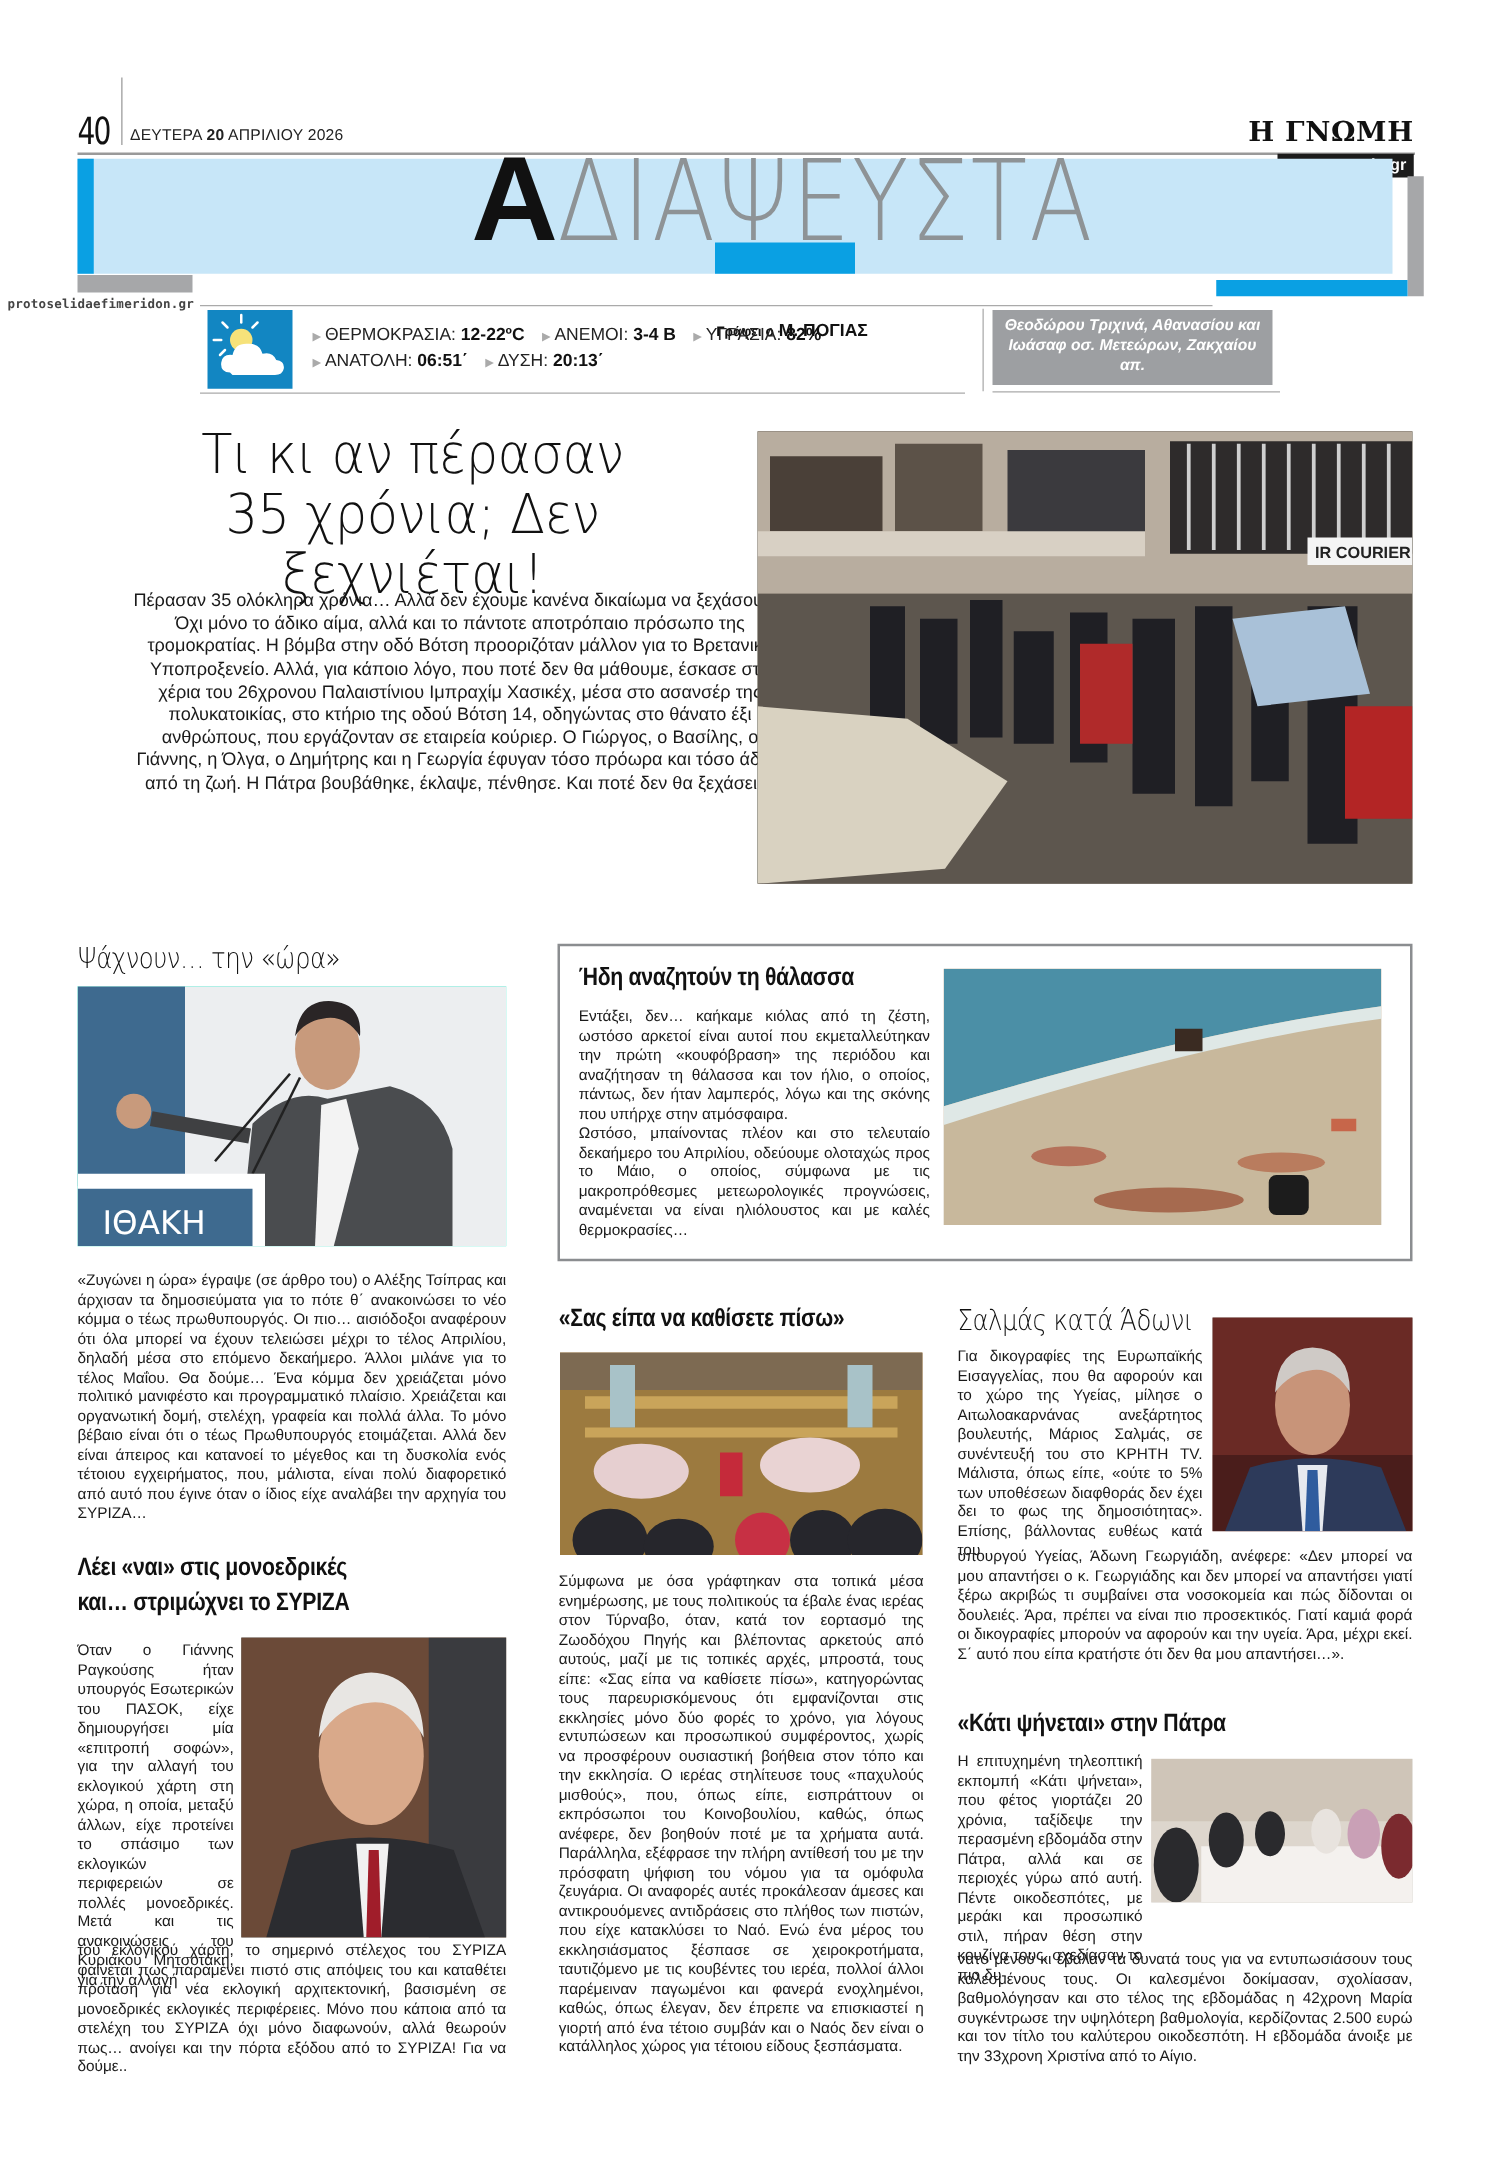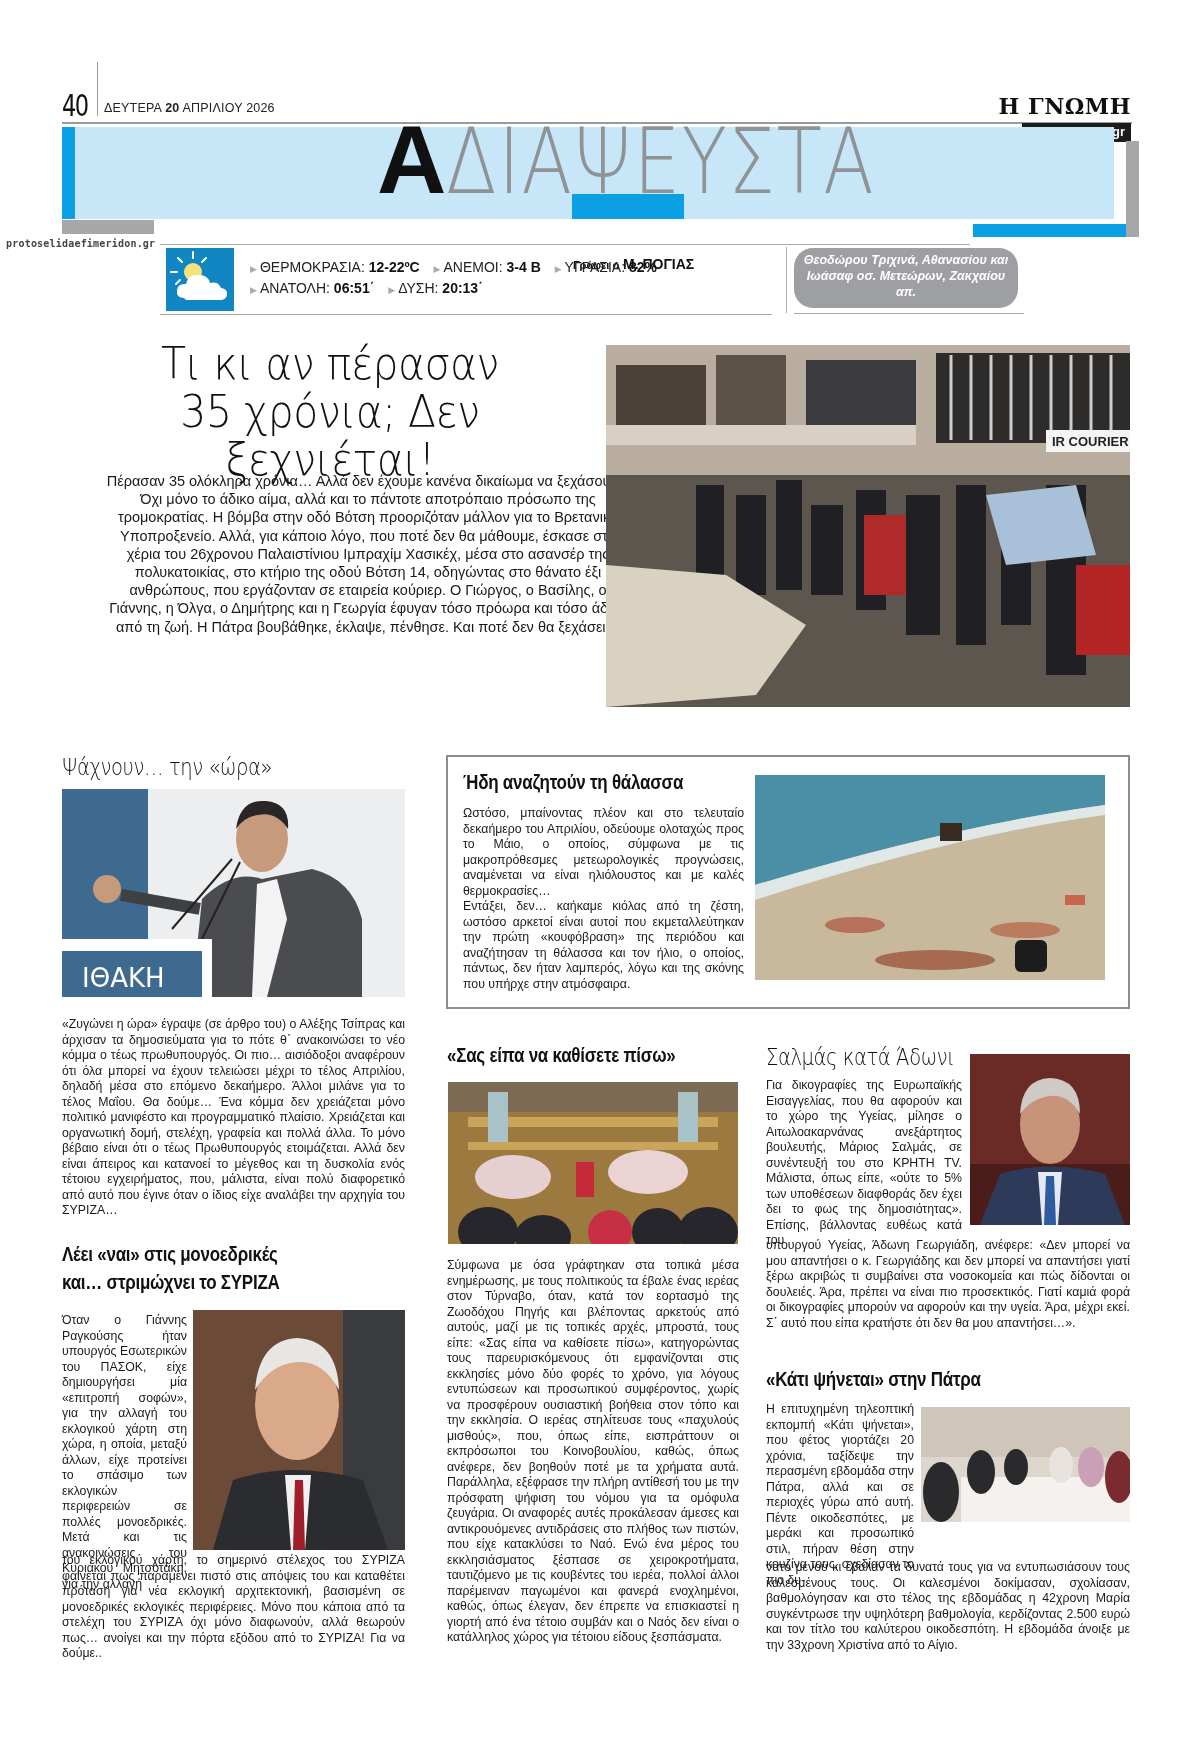--- a/index.html
+++ b/index.html
@@ -36,21 +36,21 @@
   .watermark { left: 6px; top: 238px; font-family: "DejaVu Sans Mono", monospace; font-size: 10px; font-weight: 700; color: #444; letter-spacing: 0.2px; text-align: center; }
 
   
   .weather-icon-box { left: 166px; top: 248px; width: 68px; height: 63px; background: #1286c2; overflow: hidden; }
   .weather-text { left: 250px; top: 258px; font-size: 14px; color: #222; line-height: 19px; }
   .weather-text .tri { color: #aaa; font-size: 9px; margin-right: 3px; }
   .weather-text b { font-weight: 700; color: #111; }
   .weather-text .item { margin-right: 10px; }
   .weather-bottom-line { left: 160px; top: 314px; width: 612px; height: 1px; background: #aaa; }
   .weather-vline { left: 786px; top: 247px; width: 1px; height: 66px; background: #aaa; }
-  .nameday-box { left: 794px; top: 248px; width: 224px; height: 60px; background: #9d9fa2; color: #fff; font-style: italic; font-weight: 700; font-size: 12.5px; line-height: 16px; text-align: center; padding: 4px 8px; border-radius: 19px; }
+  .nameday-box { left: 794px; top: 248px; width: 224px; height: 60px; background: #9d9fa2; color: #fff; font-style: italic; font-weight: 700; font-size: 12.5px; line-height: 16px; text-align: center; padding: 4px 8px; }
   .nameday-bottom-line { left: 794px; top: 313px; width: 230px; height: 1px; background: #aaa; }
 
   
   .lead-headline { left: 55px; top: 340px; width: 550px; text-align: center; font-family: "DejaVu Sans", sans-serif; font-weight: 300; font-size: 44px; line-height: 48px; color: #111; letter-spacing: -0.5px; transform: scaleX(0.93); transform-origin: center; }
   .lead-body { left: 62px; top: 472px; width: 532px; text-align: center; font-size: 14.5px; line-height: 18.2px; color: #1a1a1a; margin-left: 40px; }
   .lead-photo { left: 606px; top: 345px; width: 524px; height: 362px; overflow: hidden; background: #6b6257; }
 
   
   .h-light { font-family: "DejaVu Sans", sans-serif; font-weight: 300; font-size: 23px; color: #111; letter-spacing: -0.5px; transform: scaleX(0.85); transform-origin: left; white-space: nowrap; }
   .h-bold { font-family: "Liberation Sans", sans-serif; font-weight: 700; font-size: 20px; color: #111; letter-spacing: -0.3px; transform: scaleX(0.85); transform-origin: left; white-space: nowrap; }
@@ -205,22 +205,22 @@
     <rect x="0" y="150" width="150" height="58" fill="#ffffff"></rect>
     <rect x="0" y="162" width="140" height="46" fill="#3e6a8f"></rect>
     <text x="20" y="198" font-family="DejaVu Sans, sans-serif" font-size="26" fill="#ffffff">ΙΘΑΚΗ</text>
   </svg>
 </div>
 <div class="abs body-text art1-body">«Ζυγώνει η ώρα» έγραψε (σε άρθρο του) ο Αλέξης Τσίπρας και άρχισαν τα δημοσιεύματα για το πότε θ΄ ανακοινώσει το νέο κόμμα ο τέως πρωθυπουργός. Οι πιο… αισιόδοξοι αναφέρουν ότι όλα μπορεί να έχουν τελειώσει μέχρι το τέλος Απριλίου, δηλαδή μέσα στο επόμενο δεκαήμερο. Άλλοι μιλάνε για το τέλος Μαΐου. Θα δούμε… Ένα κόμμα δεν χρειάζεται μόνο πολιτικό μανιφέστο και προγραμματικό πλαίσιο. Χρειάζεται και οργανωτική δομή, στελέχη, γραφεία και πολλά άλλα. Το μόνο βέβαιο είναι ότι ο τέως Πρωθυπουργός ετοιμάζεται. Αλλά δεν είναι άπειρος και κατανοεί το μέγεθος και τη δυσκολία ενός τέτοιου εγχειρήματος, που, μάλιστα, είναι πολύ διαφορετικό από αυτό που έγινε όταν ο ίδιος είχε αναλάβει την αρχηγία του ΣΥΡΙΖΑ…</div>
 
 <div class="abs sea-box"></div>
 <div class="abs h-bold sea-head">Ήδη αναζητούν τη θάλασσα</div>
 <div class="abs body-text sea-body">
+  <div>Εντάξει, δεν… καήκαμε κιόλας από τη ζέστη, ωστόσο αρκετοί είναι αυτοί που εκμεταλλεύτηκαν την πρώτη «κουφόβραση» της περιόδου και αναζήτησαν τη θάλασσα και τον ήλιο, ο οποίος, πάντως, δεν ήταν λαμπερός, λόγω και της σκόνης που υπήρχε στην ατμόσφαιρα.</div>
   <div>Ωστόσο, μπαίνοντας πλέον και στο τελευταίο δεκαήμερο του Απριλίου, οδεύουμε ολοταχώς προς το Μάιο, ο οποίος, σύμφωνα με τις μακροπρόθεσμες μετεωρολογικές προγνώσεις, αναμένεται να είναι ηλιόλουστος και με καλές θερμοκρασίες…</div>
-  <div>Εντάξει, δεν… καήκαμε κιόλας από τη ζέστη, ωστόσο αρκετοί είναι αυτοί που εκμεταλλεύτηκαν την πρώτη «κουφόβραση» της περιόδου και αναζήτησαν τη θάλασσα και τον ήλιο, ο οποίος, πάντως, δεν ήταν λαμπερός, λόγω και της σκόνης που υπήρχε στην ατμόσφαιρα.</div>
 </div>
 <div class="abs sea-photo">
   <svg width="350" height="205" viewBox="0 0 350 205">
     <rect width="350" height="205" fill="#c8b89c"></rect>
     <path d="M0 0 L350 0 L350 30 Q200 50 0 110 Z" fill="#4b8fa6"></path>
     <path d="M0 110 Q200 50 350 30 L350 40 Q200 60 0 125 Z" fill="#dfe8e6"></path>
     <rect x="185" y="48" width="22" height="18" fill="#3a2b22"></rect>
     <ellipse cx="100" cy="150" rx="30" ry="8" fill="#b5715a"></ellipse>
     <ellipse cx="180" cy="185" rx="60" ry="10" fill="#a66a4f"></ellipse>
     <ellipse cx="270" cy="155" rx="35" ry="8" fill="#b97c5e"></ellipse>

